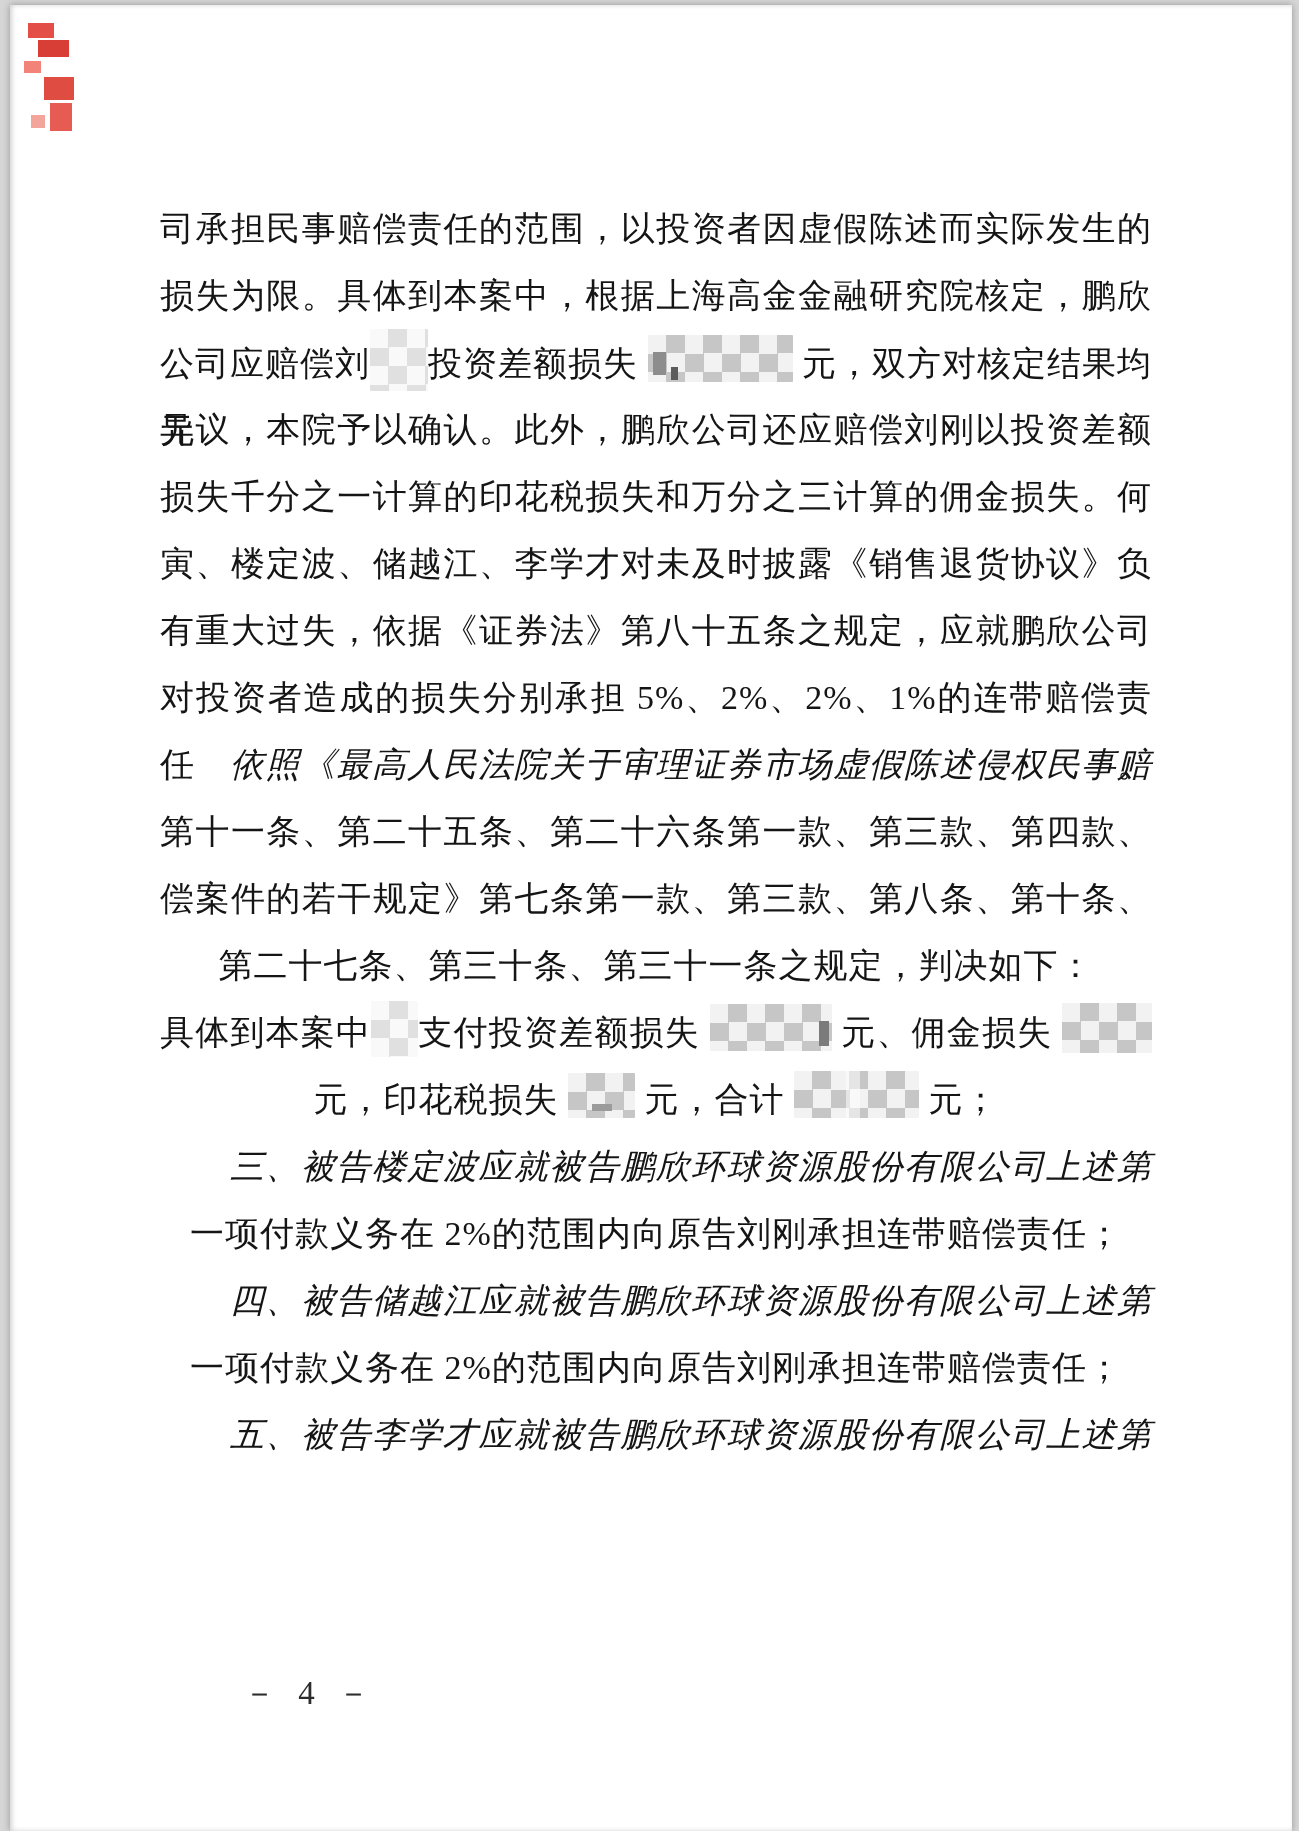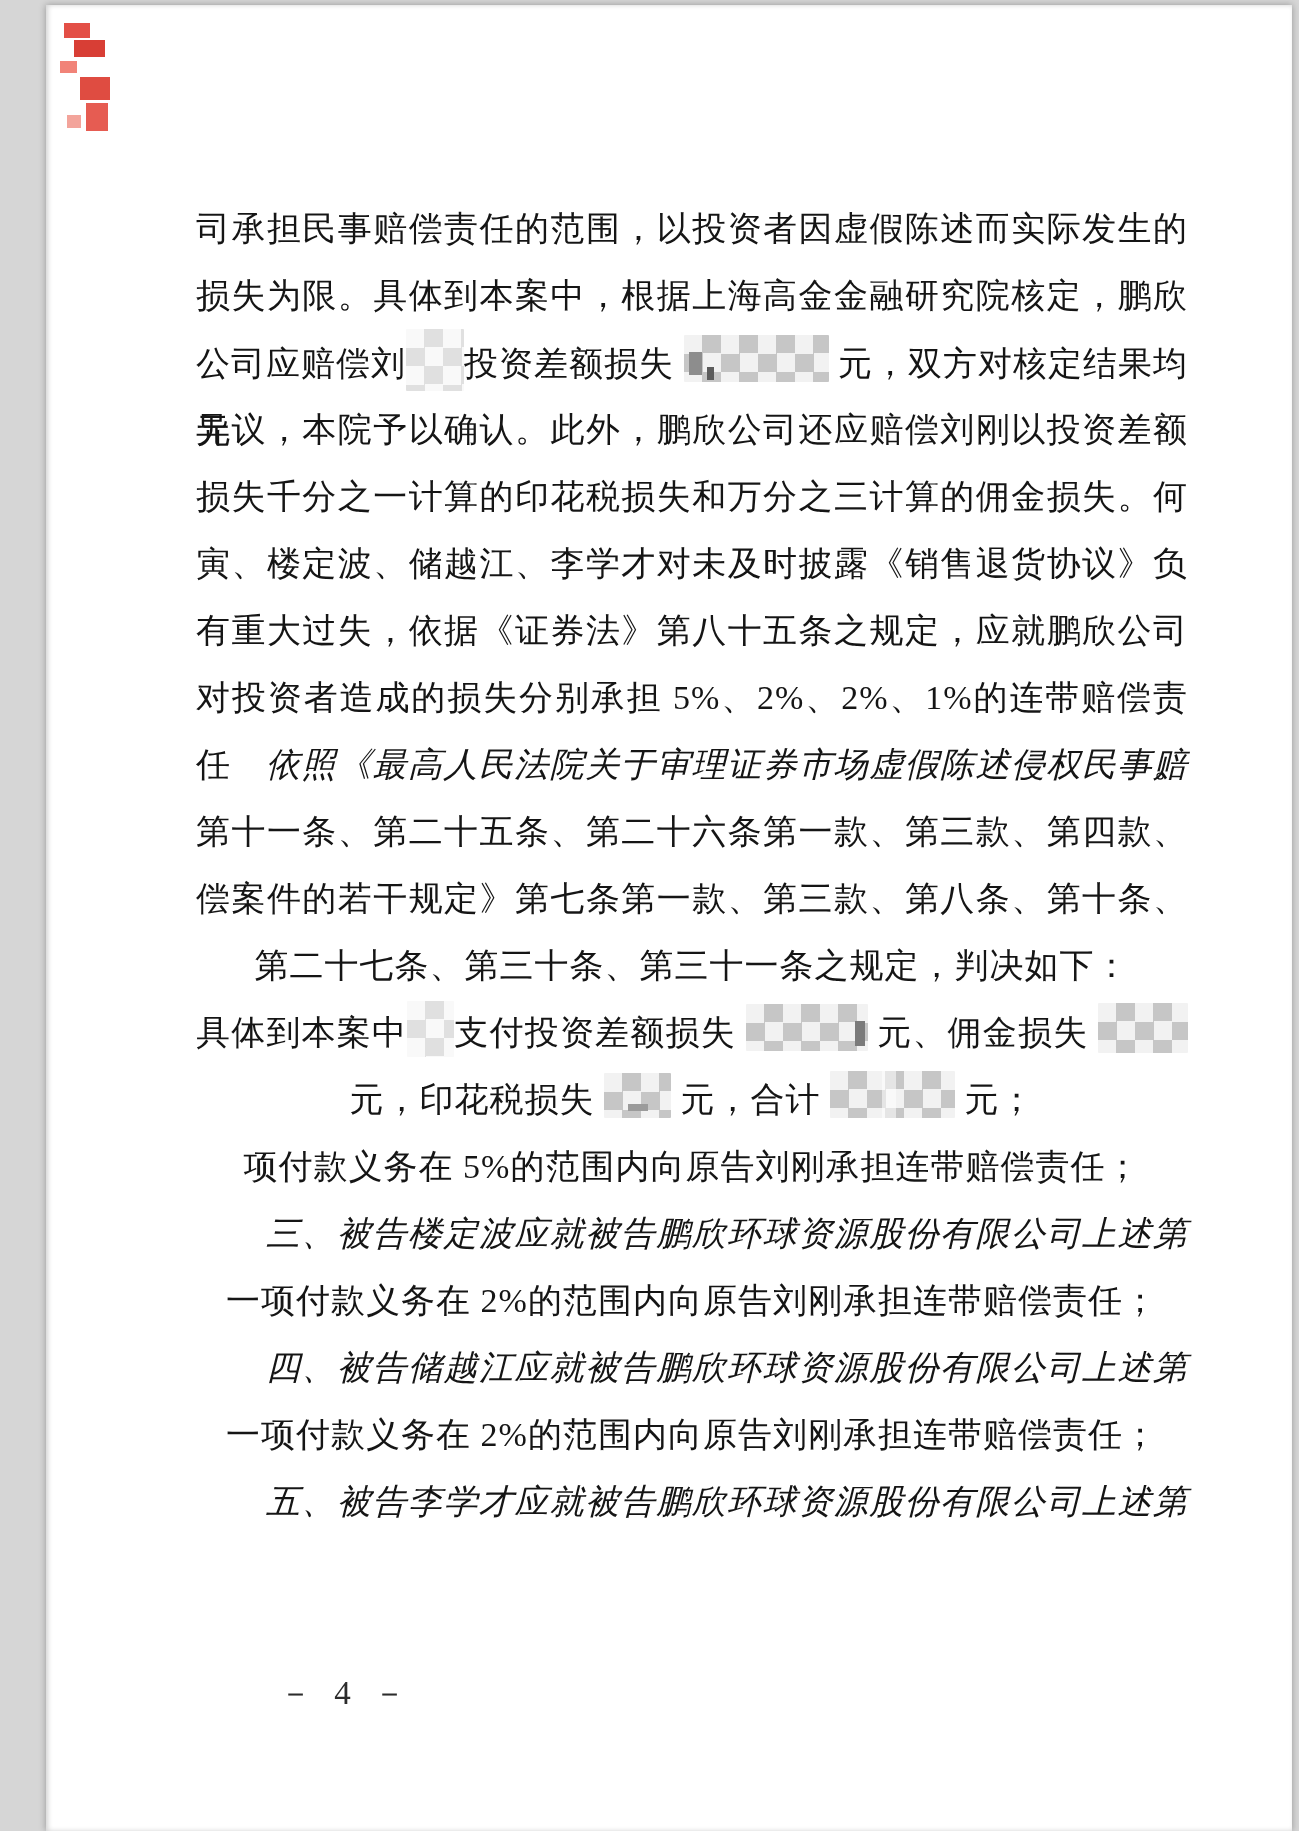--- a/index.html
+++ b/index.html
@@ -8,21 +8,20 @@
     background:#d6d6d6;
     font-family:"Liberation Serif","DejaVu Serif",serif;
     position:relative;
     overflow:hidden;
   }
   .page{
     position:absolute;
     left:10px; top:5px; right:7px; bottom:0;
     background:#ffffff;
     box-shadow:0 0 7px rgba(0,0,0,.30), 2px 0 5px rgba(0,0,0,.18) inset;
-    margin-left:36px;
   }
   
   .stamp{position:absolute;left:12px;top:16px;width:60px;height:118px;}
   .stamp i{position:absolute;display:block;}
   .stamp .m1{left:6px;  top:2px;  width:26px;height:15px;background:#df372c;opacity:.88;}
   .stamp .m2{left:16px; top:19px; width:31px;height:17px;background:#d52e24;opacity:.92;}
   .stamp .m3{left:2px;  top:40px; width:17px;height:12px;background:#ee6d60;opacity:.85;}
   .stamp .m4{left:22px; top:56px; width:30px;height:23px;background:#dc382c;opacity:.9;}
   .stamp .m5{left:28px; top:82px; width:22px;height:28px;background:#e3463a;opacity:.88;}
   .stamp .m6{left:9px;  top:94px; width:14px;height:13px;background:#f08d82;opacity:.8;}
@@ -115,21 +114,20 @@
     <div class="line j"><span>对投资者造成的损失分别承担 5%、2%、2%、1%的连带赔偿责任。</span></div>
     <div class="line j ind"><span>依照《最高人民法院关于审理证券市场虚假陈述侵权民事赔</span></div>
     <div class="line j"><span>第十一条、第二十五条、第二十六条第一款、第三款、第四款、</span></div>
     <div class="line j"><span>偿案件的若干规定》第七条第一款、第三款、第八条、第十条、</span></div>
     <div class="line l"><span>第二十七条、第三十条、第三十一条之规定，判决如下：</span></div>
 
     <div class="line j"><span>具体到本案中</span><span class="rd rd-light rd-name2"></span><span>支付投资差额损失</span> <span class="rd rd-amt2"></span> <span>元、佣金损失</span> <span class="rd rd-tail"></span></div>
 
     <div class="line l"><span>元，印花税损失</span> <span class="rd rd-tax"></span> <span>元，合计</span> <span class="rd rd-total"></span> <span>元；</span></div>
 
-    <div class="line l"><span>项付款义务在 5%的范围内向原告刘刚承担连带赔偿责任；</span></div>
     <div class="line j ind"><span>三、被告楼定波应就被告鹏欣环球资源股份有限公司上述第</span></div>
     <div class="line l"><span>一项付款义务在 2%的范围内向原告刘刚承担连带赔偿责任；</span></div>
     <div class="line j ind"><span>四、被告储越江应就被告鹏欣环球资源股份有限公司上述第</span></div>
     <div class="line l"><span>一项付款义务在 2%的范围内向原告刘刚承担连带赔偿责任；</span></div>
     <div class="line j ind"><span>五、被告李学才应就被告鹏欣环球资源股份有限公司上述第</span></div>
 
   </div>
 
   <div class="pagenum">－ 4 －</div>
 

